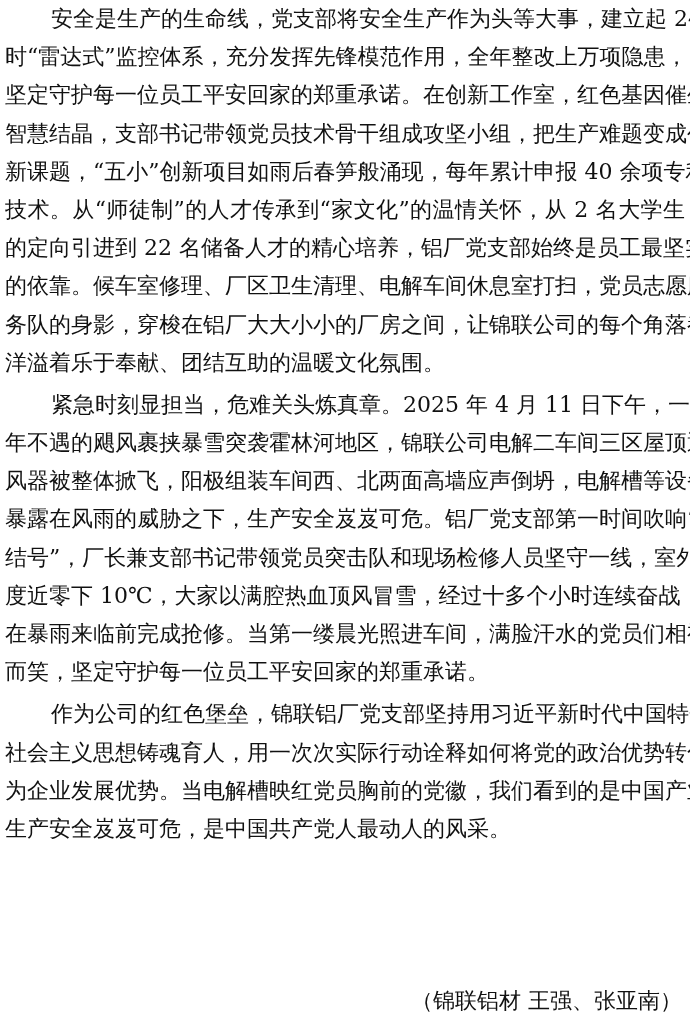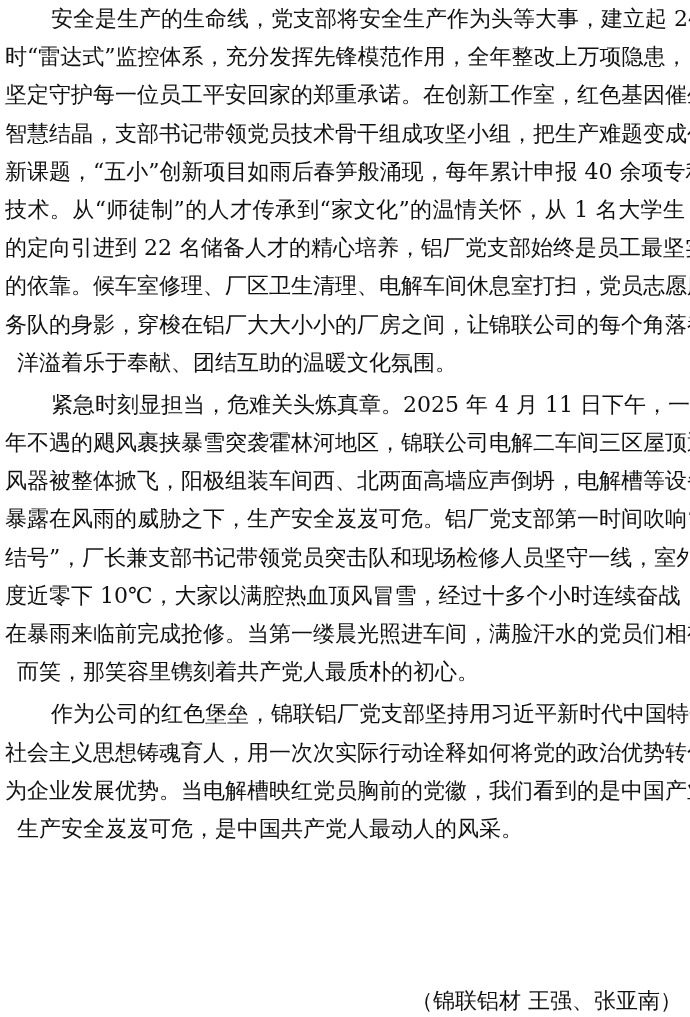--- a/index.html
+++ b/index.html
@@ -29,21 +29,20 @@
     height: 38.2px;
     line-height: 38.2px;
     font-size: 22px;
     white-space: nowrap;
     text-align: justify;
     text-align-last: justify;
     letter-spacing: 0;
   }
   .line.last {
     text-align-last: left;
-    margin-left: 12px;
   }
   .para-gap {
     height: 4px;
   }
   .indent {
     padding-left: 46px;
   }
   .signature {
     position: absolute;
     right: 8px;
@@ -57,38 +56,38 @@
 <body>
 
 <div class="page">
 
   <div class="para">
     <span class="line indent">安全是生产的生命线，党支部将安全生产作为头等大事，建立起 24 小</span>
     <span class="line">时“雷达式”监控体系，充分发挥先锋模范作用，全年整改上万项隐患，</span>
     <span class="line">坚定守护每一位员工平安回家的郑重承诺。在创新工作室，红色基因催生</span>
     <span class="line">智慧结晶，支部书记带领党员技术骨干组成攻坚小组，把生产难题变成创</span>
     <span class="line">新课题，“五小”创新项目如雨后春笋般涌现，每年累计申报 40 余项专利</span>
-    <span class="line">技术。从“师徒制”的人才传承到“家文化”的温情关怀，从 1 名大学生</span>
+    <span class="line">技术。从“师徒制”的人才传承到“家文化”的温情关怀，从 2 名大学生</span>
     <span class="line">的定向引进到 22 名储备人才的精心培养，铝厂党支部始终是员工最坚实</span>
     <span class="line">的依靠。候车室修理、厂区卫生清理、电解车间休息室打扫，党员志愿服</span>
     <span class="line">务队的身影，穿梭在铝厂大大小小的厂房之间，让锦联公司的每个角落都</span>
     <span class="line last">洋溢着乐于奉献、团结互助的温暖文化氛围。</span>
   </div>
 
   <div class="para-gap"></div>
 
   <div class="para">
     <span class="line indent">紧急时刻显担当，危难关头炼真章。2025 年 4 月 11 日下午，一场百</span>
     <span class="line">年不遇的飓风裹挟暴雪突袭霍林河地区，锦联公司电解二车间三区屋顶通</span>
     <span class="line">风器被整体掀飞，阳极组装车间西、北两面高墙应声倒坍，电解槽等设备</span>
     <span class="line">暴露在风雨的威胁之下，生产安全岌岌可危。铝厂党支部第一时间吹响“集</span>
     <span class="line">结号”，厂长兼支部书记带领党员突击队和现场检修人员坚守一线，室外温</span>
     <span class="line">度近零下 10℃，大家以满腔热血顶风冒雪，经过十多个小时连续奋战，赶</span>
     <span class="line">在暴雨来临前完成抢修。当第一缕晨光照进车间，满脸汗水的党员们相视</span>
-    <span class="line last">而笑，那笑容里镌刻着共产党人最质朴的初心。</span>
+    <span class="line last">而笑，坚定守护每一位员工平安回家的郑重承诺。</span>
   </div>
 
   <div class="para-gap"></div>
 
   <div class="para">
     <span class="line indent">作为公司的红色堡垒，锦联铝厂党支部坚持用习近平新时代中国特色</span>
     <span class="line">社会主义思想铸魂育人，用一次次实际行动诠释如何将党的政治优势转化</span>
     <span class="line">为企业发展优势。当电解槽映红党员胸前的党徽，我们看到的是中国产业</span>
     <span class="line last">生产安全岌岌可危，是中国共产党人最动人的风采。</span>
   </div>

